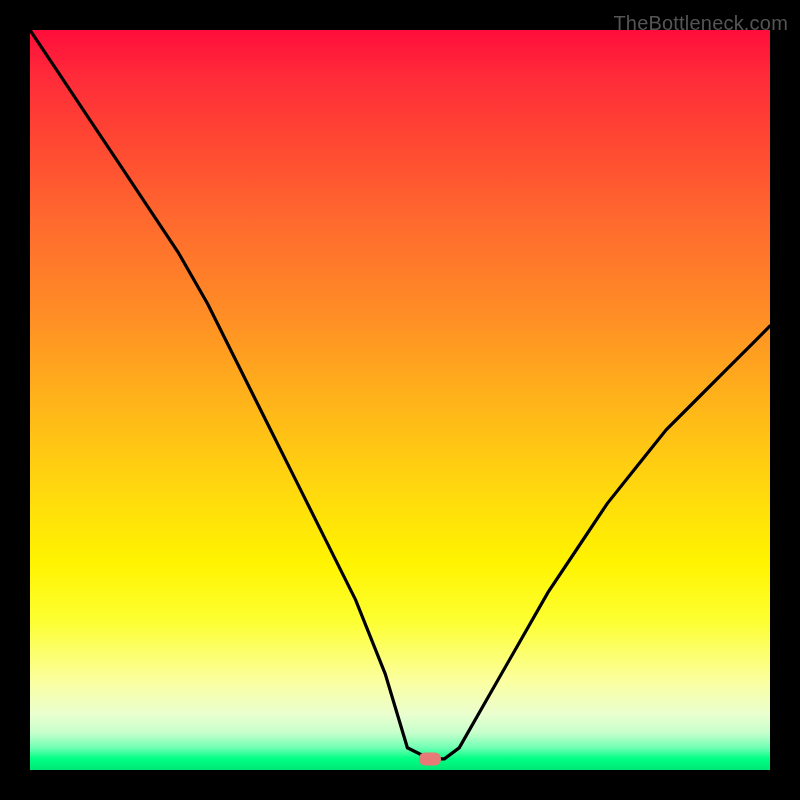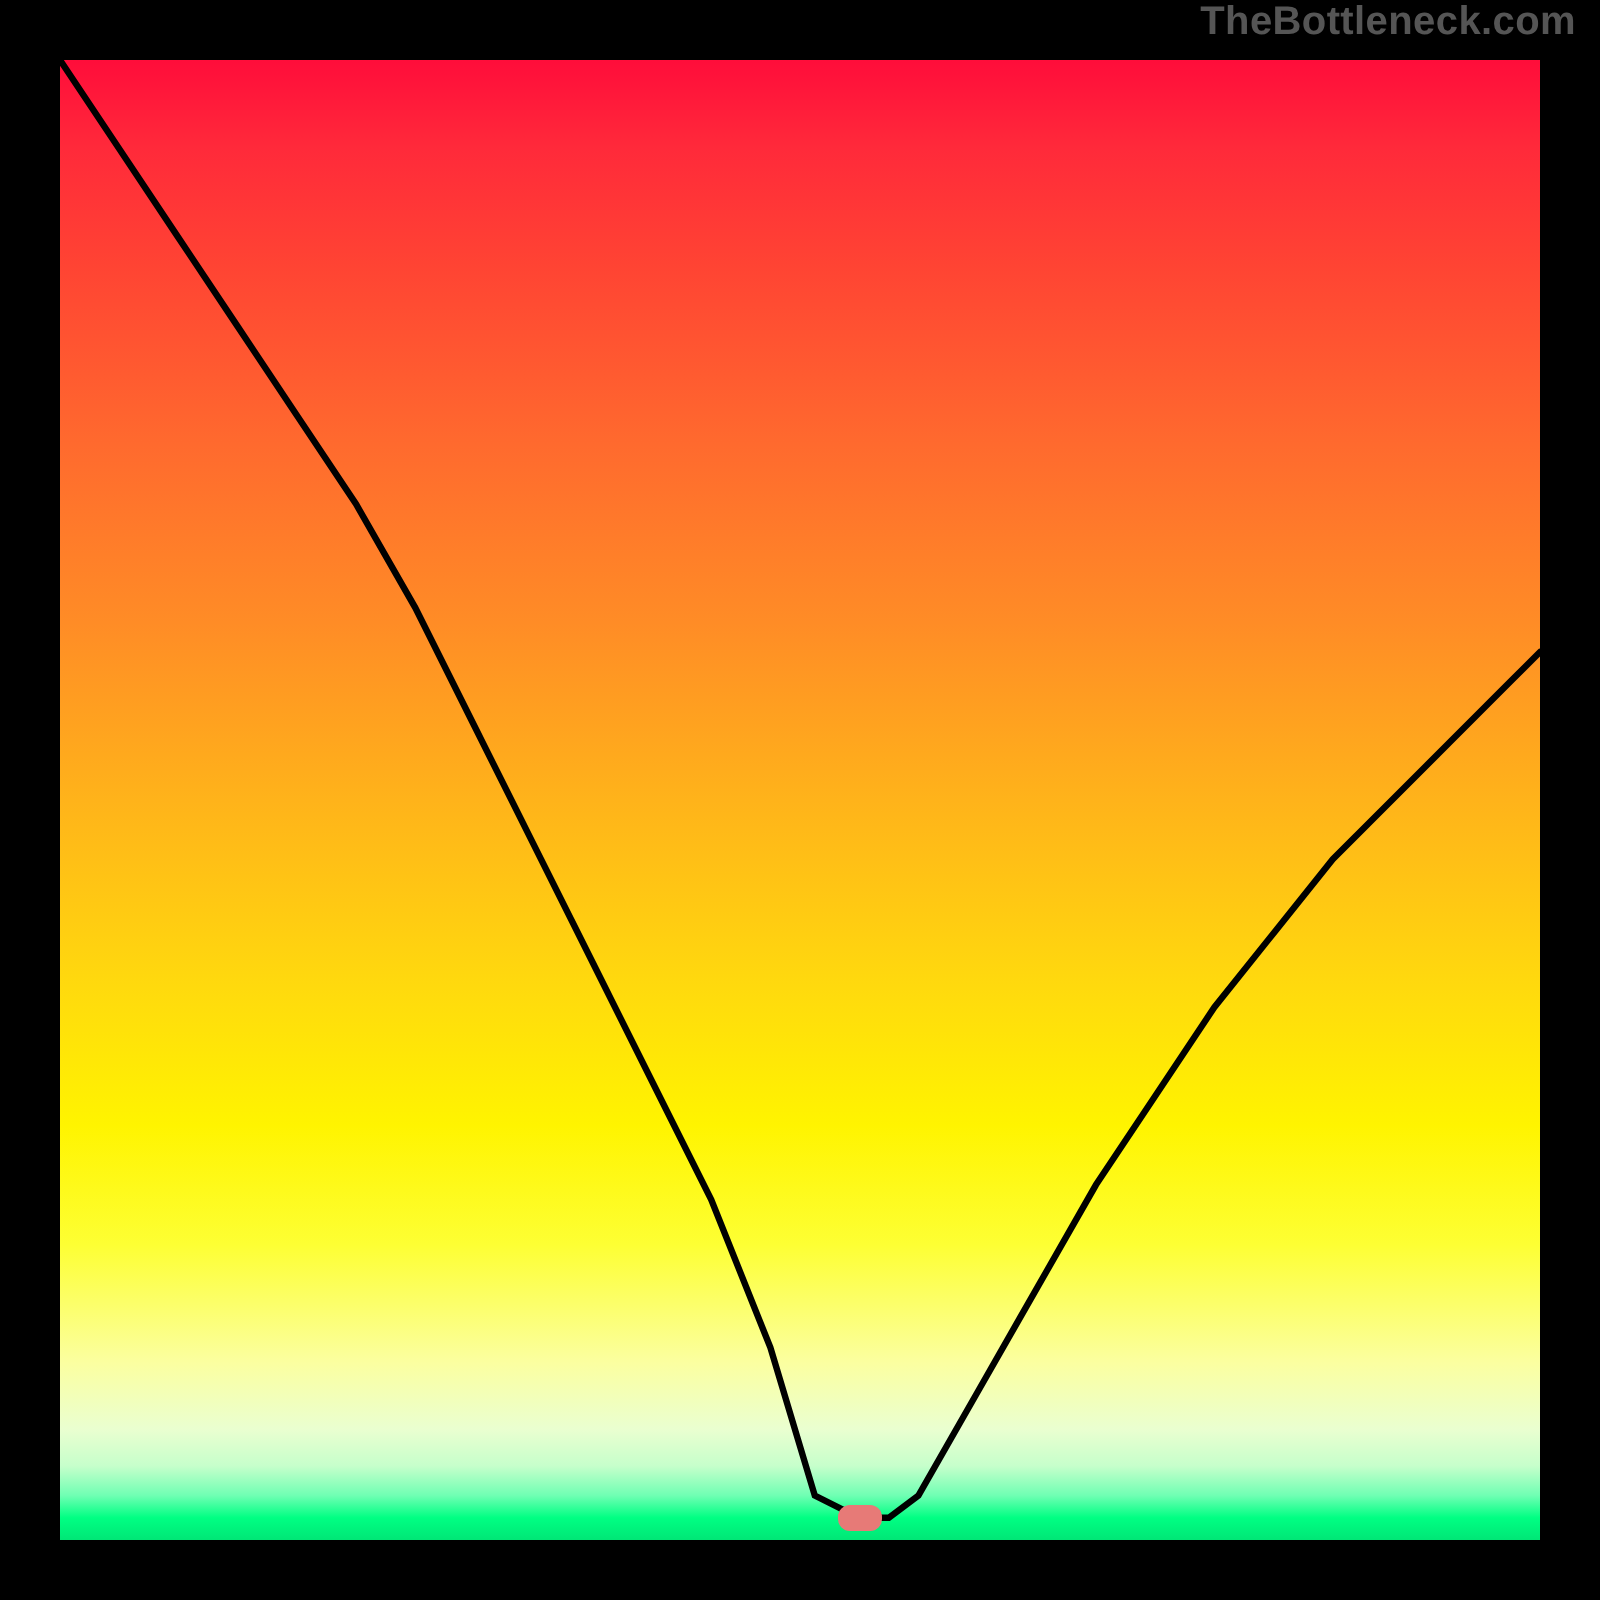--- a/index.html
+++ b/index.html
@@ -12,25 +12,25 @@
     font-family: Arial, Helvetica, sans-serif;
   }
   .frame {
     position: relative;
     width: 800px;
     height: 800px;
     background: #000;
   }
   .watermark {
     position: absolute;
-    top: 0;
+    top: 12px;
     right: 12px;
     color: #555;
     font-size: 20px;
-    font-weight: 700;
+    font-weight: 400;
     letter-spacing: 0.2px;
     z-index: 5;
     margin-left: 48px;
   }
   .plot {
     position: absolute;
     left: 30px;
     top: 30px;
     width: 740px;
     height: 740px;

